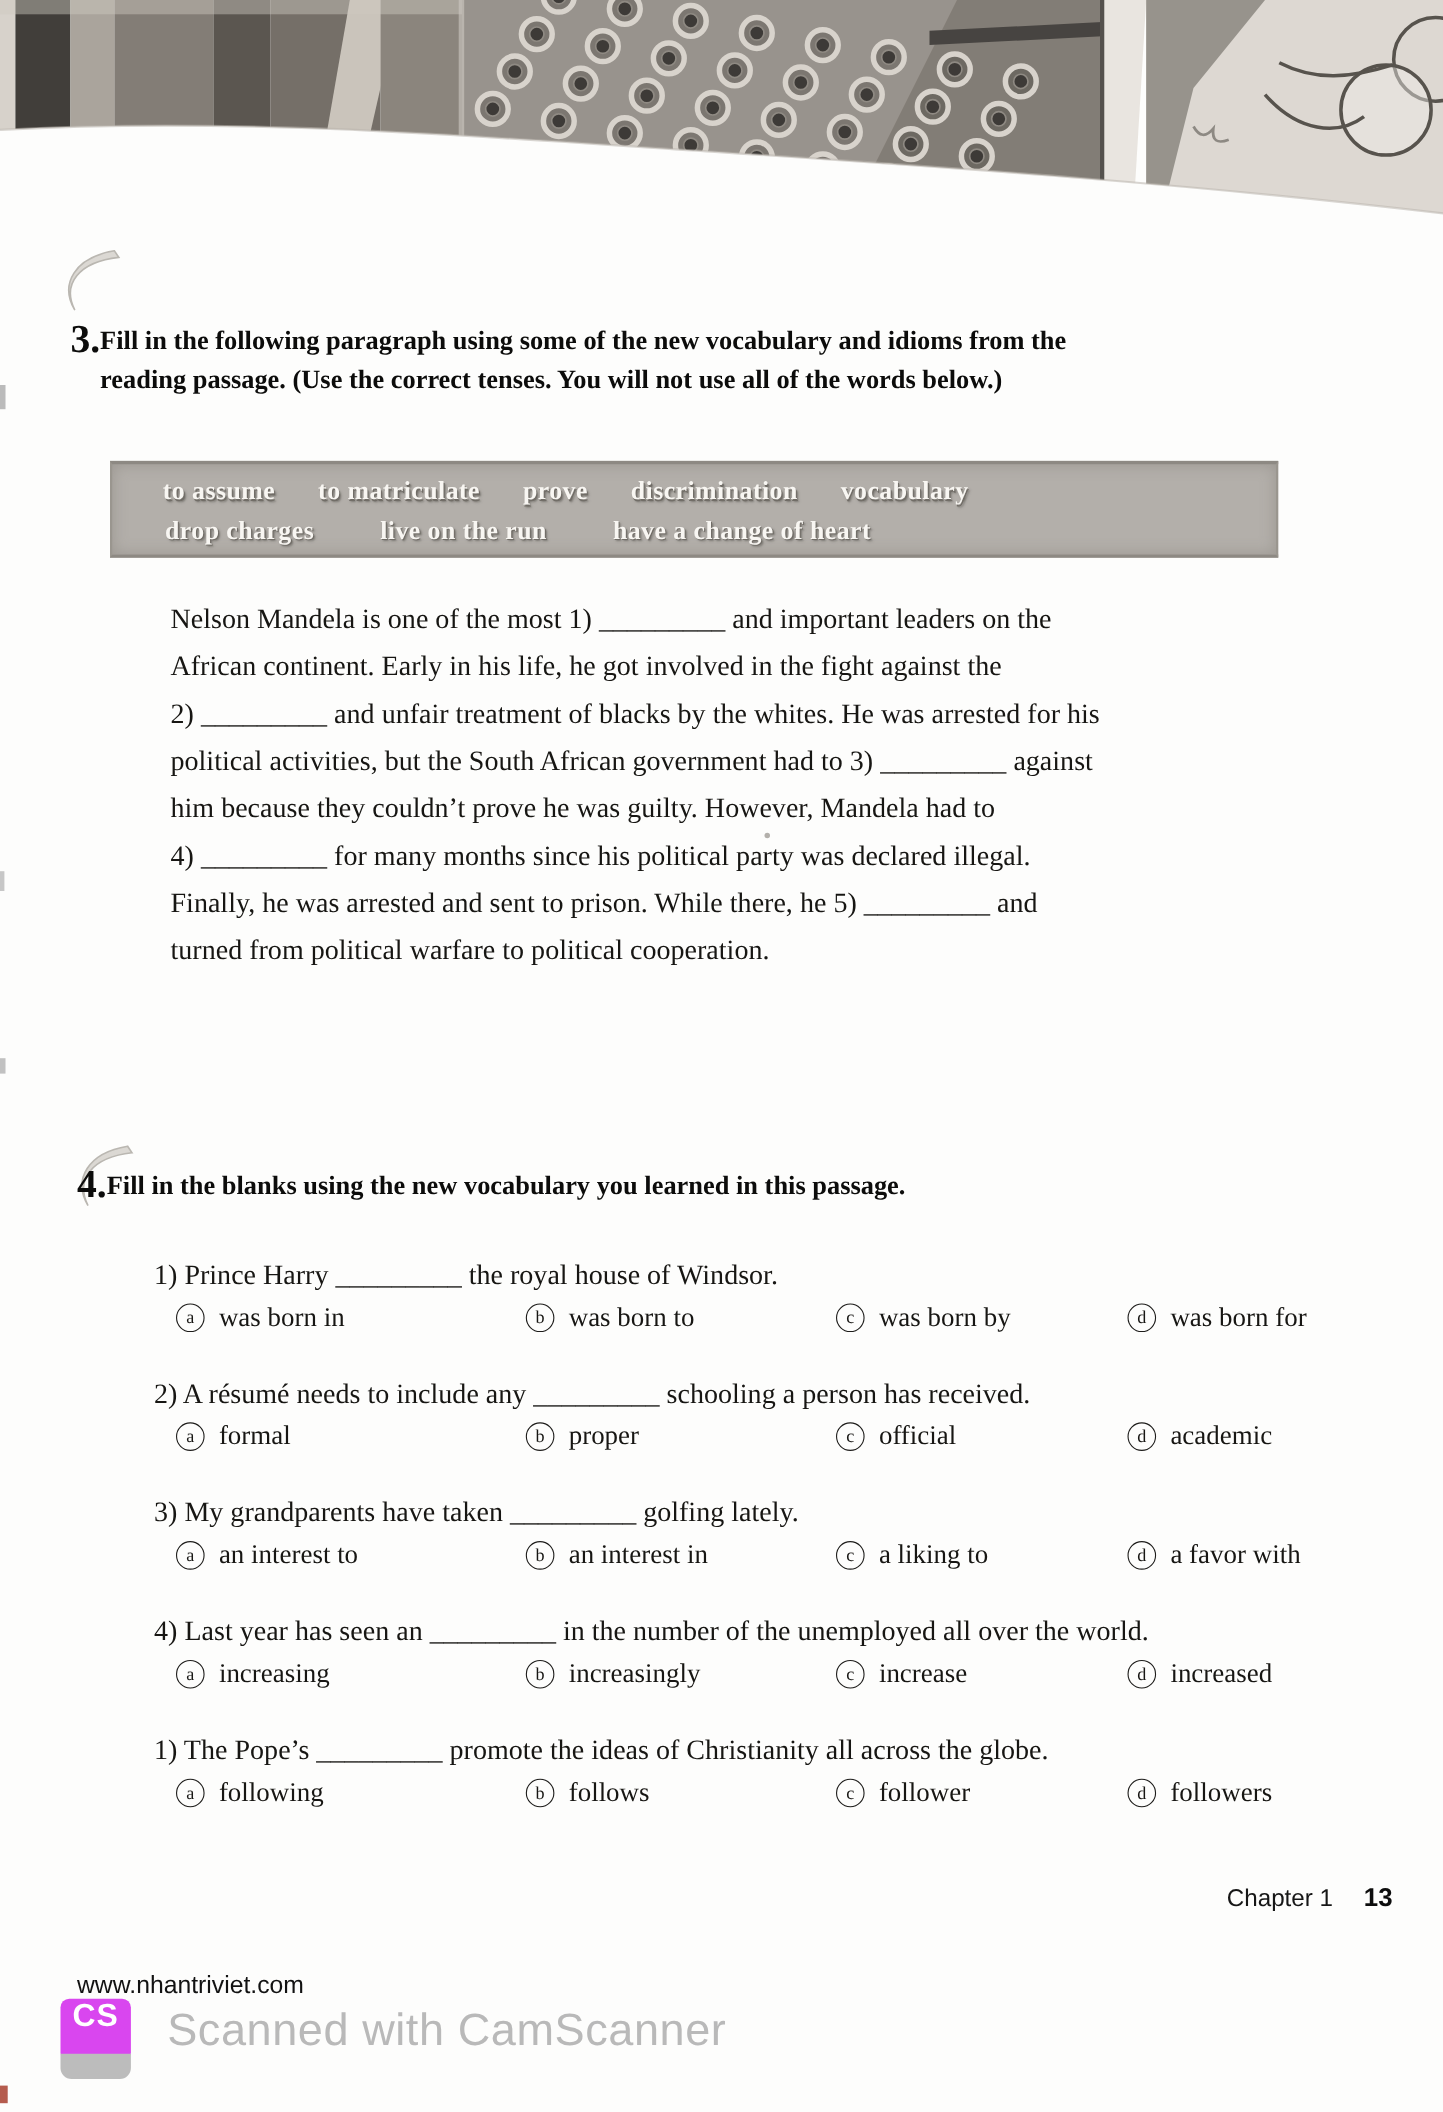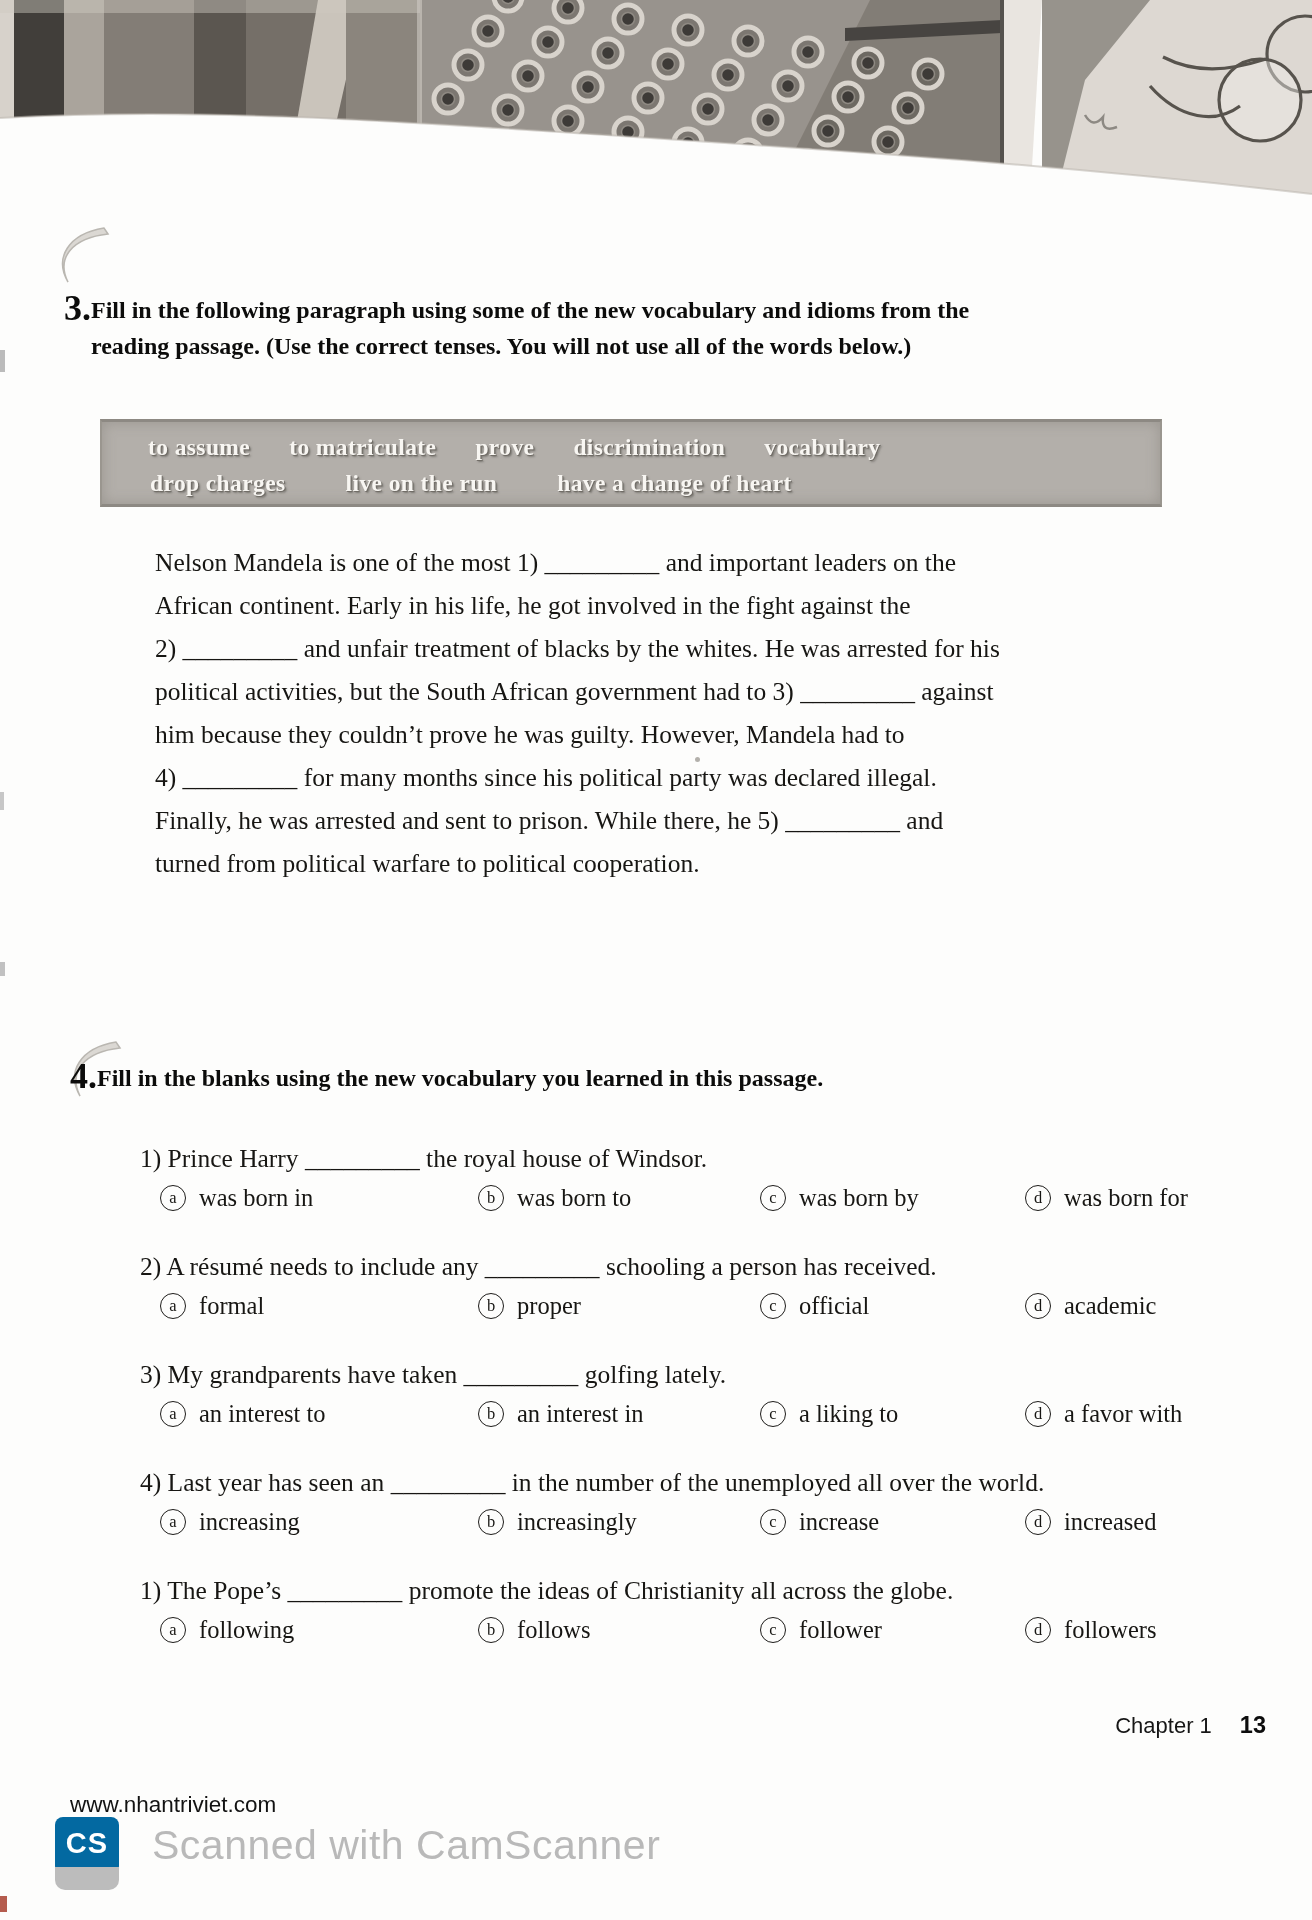--- a/index.html
+++ b/index.html
@@ -43,22 +43,22 @@
   
   .site{position:absolute;left:70px;top:1792px;font-family:"Liberation Sans",sans-serif;
         font-size:22.5px;color:#121212;}
   .chapter-wrap{position:absolute;top:1712px;right:46px;display:flex;gap:28px;align-items:baseline;
         font-family:"Liberation Sans",sans-serif;}
   .chapter{font-size:22px;color:#161616;}
   .pagenum{font-size:23.5px;font-weight:bold;color:#0d0d0d;}
 
   
   .cs-logo{position:absolute;left:55px;top:1817px;width:64px;}
-  .cs-top{height:52px;background:#0369a1;border-radius:8px 8px 3px 3px;display:flex;
-          align-items:center;justify-content:center;}
+  .cs-top{height:52px;background:#d946ef;border-radius:8px 8px 3px 3px;display:flex;
+          justify-content:center;}
   .cs-top span{color:#ffffff;font-family:"Liberation Sans",sans-serif;font-weight:bold;
           font-size:29px;letter-spacing:1px;}
   .cs-bottom{height:23px;background:#bcbcbc;border-radius:0 0 10px 10px;margin-top:-2px;}
   .cs-text{position:absolute;left:152px;top:1822px;font-family:"Liberation Sans",sans-serif;
           font-size:41px;color:#b9b9b9;letter-spacing:.5px;}
 
   
   .artifact{position:absolute;}
 </style>
 </head>

